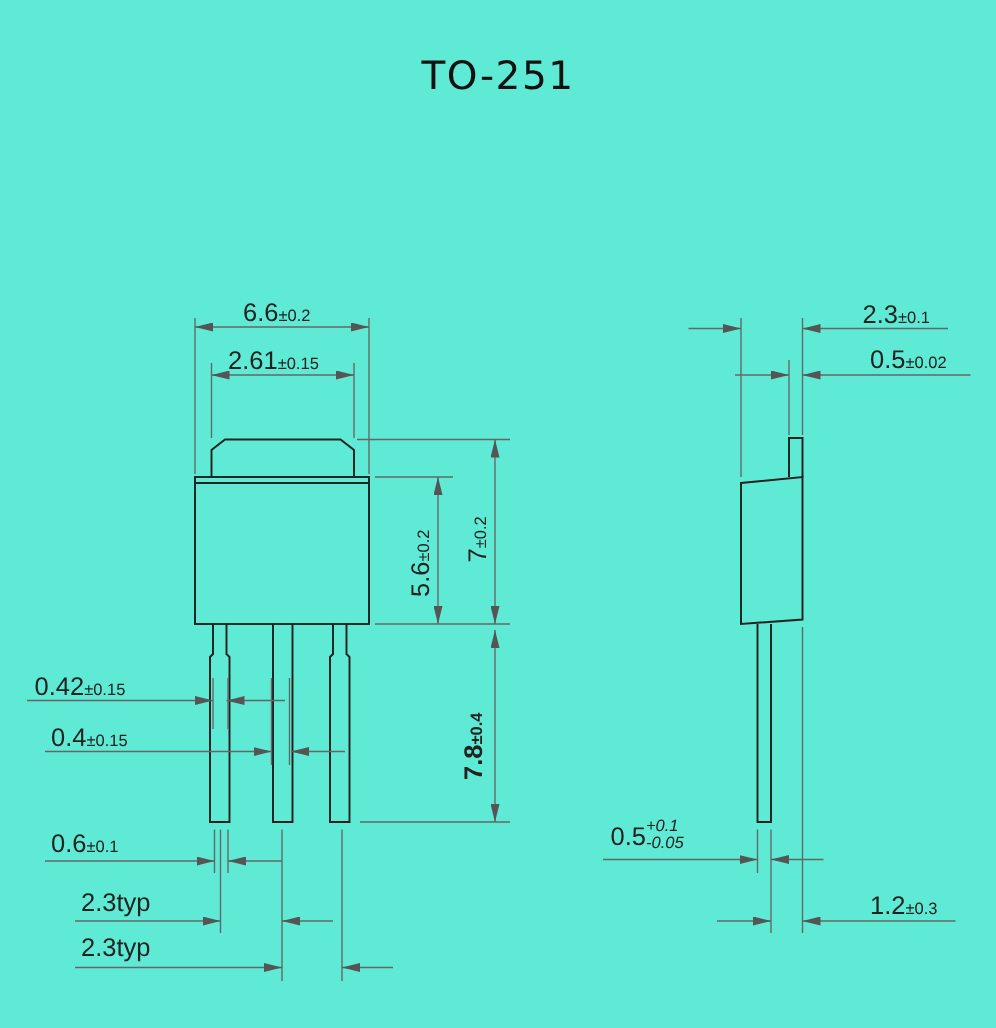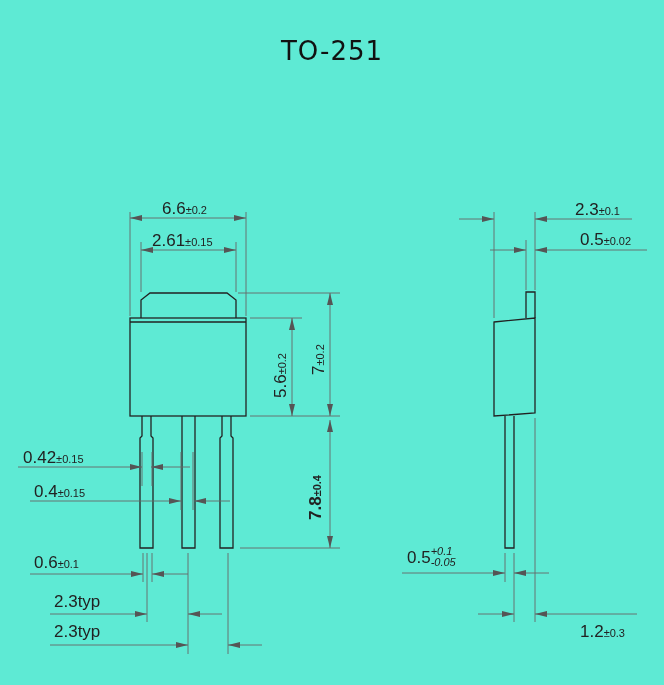--- a/index.html
+++ b/index.html
@@ -104,14 +104,14 @@
   <div class="dim vert" style="left:307px;top:520px;font-weight:bold;"><span>7.8</span><span class="tol">±0.4</span></div>
   <div class="dim" style="left:23px;top:449px;"><span>0.42</span><span class="tol">±0.15</span></div>
   <div class="dim" style="left:34px;top:483px;"><span>0.4</span><span class="tol">±0.15</span></div>
   <div class="dim" style="left:34px;top:554px;"><span>0.6</span><span class="tol">±0.1</span></div>
   <div class="dim" style="left:54px;top:593px;"><span>2.3typ</span></div>
   <div class="dim" style="left:54px;top:623px;"><span>2.3typ</span></div>
 
   <div class="dim" style="left:575px;top:201px;"><span>2.3</span><span class="tol">±0.1</span></div>
   <div class="dim" style="left:580px;top:231px;"><span>0.5</span><span class="tol">±0.02</span></div>
   <div class="dim" style="left:407px;top:548px;"><span>0.5</span><span class="stack"><span>+0.1</span><span>-0.05</span></span></div>
-  <div class="dim" style="left:580px;top:595px;margin-top:28px;"><span>1.2</span><span class="tol">±0.3</span></div>
+  <div class="dim" style="left:580px;top:595px;"><span>1.2</span><span class="tol">±0.3</span></div>
 </div>
 
 </body></html>

